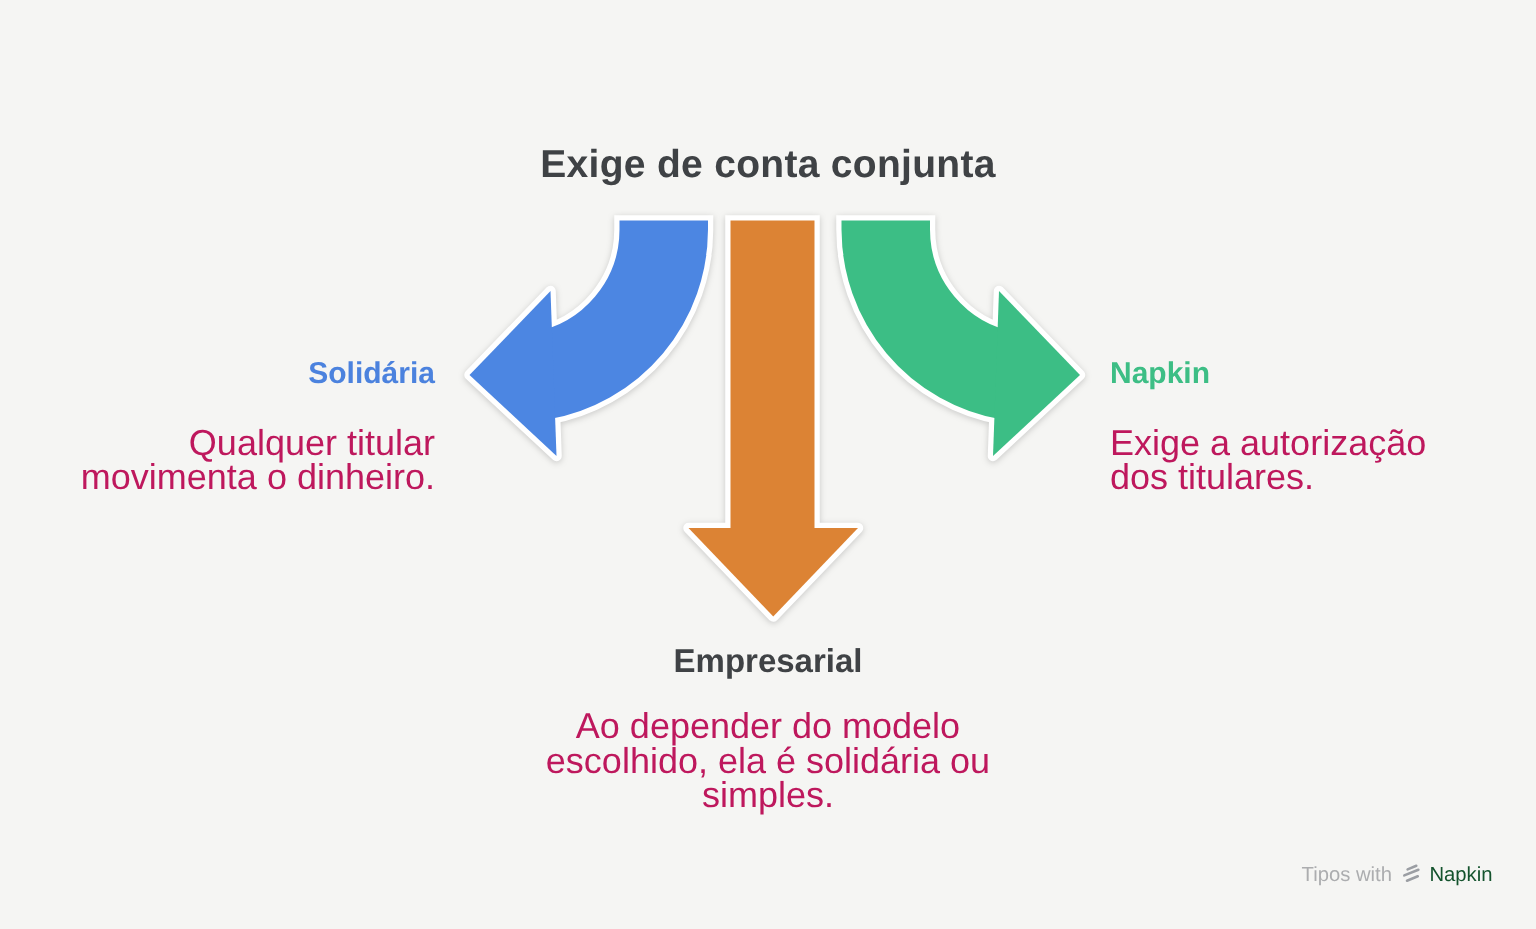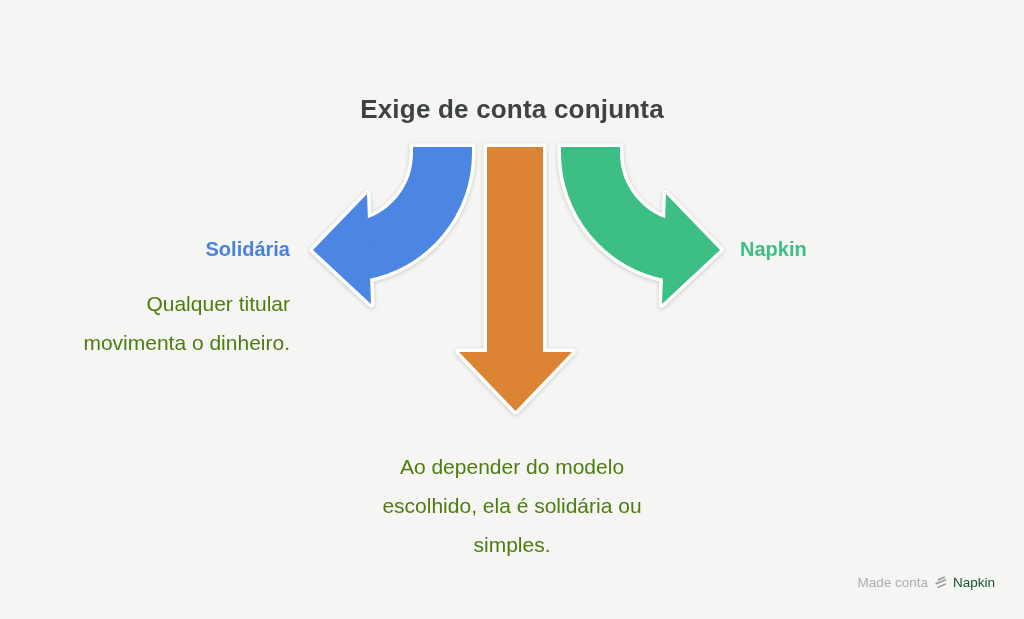--- a/index.html
+++ b/index.html
@@ -21,22 +21,22 @@
     letter-spacing: 0.2px;
   }
 
   .arrows-svg { position: absolute; inset: 0; width: 1024px; height: 619px; }
   .arrow-g { filter: drop-shadow(0 1.5px 2px rgba(0,0,0,0.18)); }
 
   .branch { position: absolute; }
   .branch-label { font-size: 20px; font-weight: 700; line-height: 24px; }
   .branch-desc {
     margin-top: 23px;
-    font-size: 21px; line-height: 39px;
-    color: #4d7c0f;
+    font-size: 24px; line-height: 23px;
+    color: #be185d;
     white-space: pre-line;
   }
   .branch-left  { top: 237px; right: 734px; text-align: right; }
   .branch-right { top: 237px; left: 740px;  text-align: left; }
   .branch-left  .branch-label { color: #4B82DE; }
   .branch-right .branch-label { color: #3DBE85; }
 
   .branch-bottom {
     top: 428px; left: 0; width: 100%;
     text-align: center;
@@ -89,30 +89,33 @@
   </svg>
 
   <div class="branch branch-left">
     <div class="branch-label">Solidária</div>
     <div class="branch-desc">Qualquer titular
 movimenta o dinheiro.</div>
   </div>
 
   <div class="branch branch-right">
     <div class="branch-label">Napkin</div>
+    <div class="branch-desc">Exige a autorização
+dos titulares.</div>
   </div>
 
   <div class="branch branch-bottom">
+    <div class="branch-label">Empresarial</div>
     <div class="branch-desc">Ao depender do modelo
 escolhido, ela é solidária ou
 simples.</div>
   </div>
 
   <div class="watermark">
-    <span class="made-with">Made conta</span>
+    <span class="made-with">Tipos with</span>
     <span>
       <svg width="15" height="15" viewBox="0 0 15 15">
         <g stroke="#9B9EA3" stroke-width="1.7" stroke-linecap="round" fill="none">
           <line x1="5.4" y1="4.6" x2="11.2" y2="2.2"></line>
           <line x1="3.2" y1="8.6" x2="12.6" y2="4.8"></line>
           <line x1="5.0" y1="12.2" x2="12.2" y2="9.2"></line>
         </g>
       </svg>
     </span>
     <span class="brand">Napkin</span>

